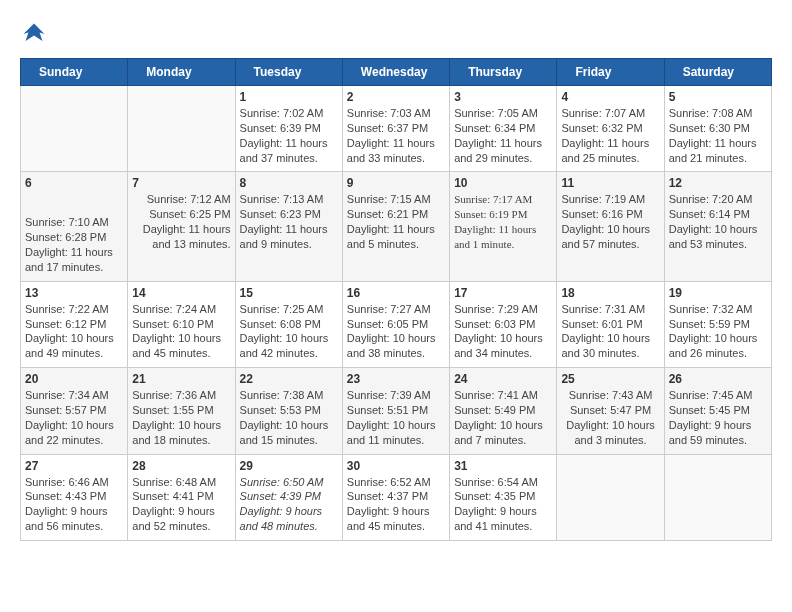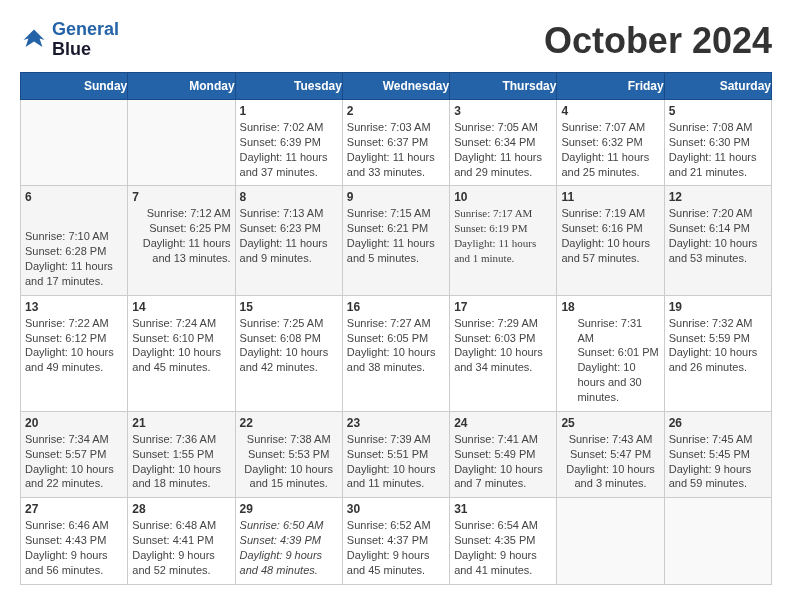--- a/index.html
+++ b/index.html
@@ -49,22 +49,22 @@
     table {
       width: 100%;
       border-collapse: collapse;
       table-layout: fixed;
     }
     thead tr th {
       background: #2563a8;
       color: #fff;
       font-size: 12px;
       font-weight: bold;
-      padding: 6px 0;
-      text-align: right;
+      padding: 6px 18px;
+      text-align: left;
       border: 1px solid #1a4a8a;
     }
     tbody tr td {
       border: 1px solid #ccc;
       vertical-align: top;
       padding: 4px 4px 6px 4px;
       height: 85px;
       font-size: 10px;
       color: #333;
       background: #fff;
@@ -88,27 +88,22 @@
     }
   </style>
 </head>
 <body>
 
 <div class="header">
   <div class="logo">
     <svg class="logo-bird" viewBox="0 0 40 40">
       <polygon points="20,5 35,20 28,18 32,30 20,22 8,30 12,18 5,20" fill="#2563a8"></polygon>
     </svg>
-    <div class="logo-text">
-      <span style="color:#2563a8;">General</span><br>
-      <span style="color:#1a1a2e;">Blue</span>
-    </div>
   </div>
   <div class="title-block">
-    <div class="month-title">October 2024</div>
   </div>
 </div>
 
 <table>
   <thead>
     <tr>
     <th>Sunday</th>
         <th>Monday</th>
         <th>Tuesday</th>
         <th>Wednesday</th>
@@ -222,21 +217,21 @@
 Daylight: 10 hours and 38 minutes.</div>
         </td>
         <td>
           <span class="day-num">17</span>
           <div class="day-info" style="white-space: pre-line;">Sunrise: 7:29 AM
 Sunset: 6:03 PM
 Daylight: 10 hours and 34 minutes.</div>
         </td>
         <td>
           <span class="day-num">18</span>
-          <div class="day-info" style="white-space: pre-line; margin-left: 16px;">Sunrise: 7:31 AM
+          <div class="day-info" style="white-space: pre-line;">Sunrise: 7:31 AM
 Sunset: 6:01 PM
 Daylight: 10 hours and 30 minutes.</div>
         </td>
         <td>
           <span class="day-num">19</span>
           <div class="day-info" style="white-space: pre-line;">Sunrise: 7:32 AM
 Sunset: 5:59 PM
 Daylight: 10 hours and 26 minutes.</div>
         </td>
       </tr>
@@ -248,21 +243,21 @@
 Daylight: 10 hours and 22 minutes.</div>
         </td>
         <td>
           <span class="day-num">21</span>
           <div class="day-info" style="white-space: pre-line;">Sunrise: 7:36 AM
 Sunset: 1:55 PM
 Daylight: 10 hours and 18 minutes.</div>
         </td>
         <td>
           <span class="day-num">22</span>
-          <div class="day-info" style="white-space: pre-line; text-align: center;">Sunrise: 7:38 AM
+          <div class="day-info" style="white-space: pre-line;">Sunrise: 7:38 AM
 Sunset: 5:53 PM
 Daylight: 10 hours and 15 minutes.</div>
         </td>
         <td>
           <span class="day-num">23</span>
           <div class="day-info" style="white-space: pre-line;">Sunrise: 7:39 AM
 Sunset: 5:51 PM
 Daylight: 10 hours and 11 minutes.</div>
         </td>
         <td>

